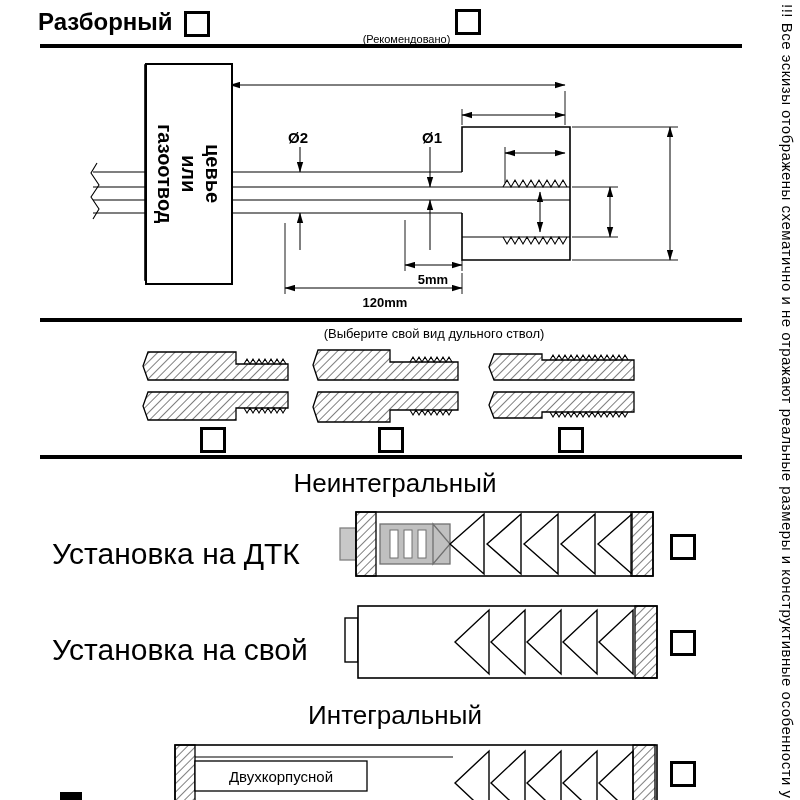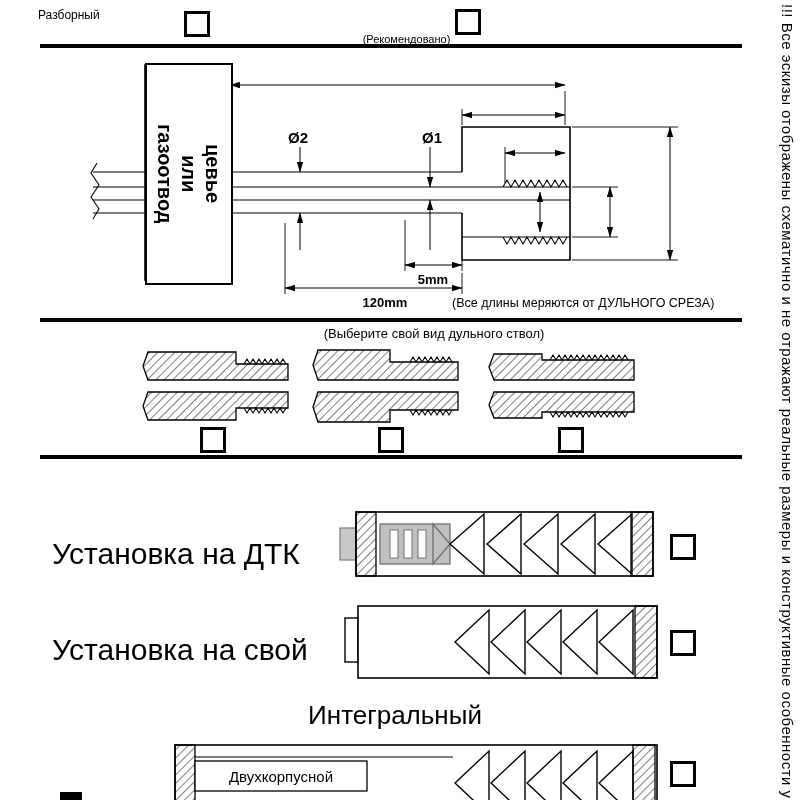--- a/index.html
+++ b/index.html
@@ -2,21 +2,21 @@
 <html><head>
 <meta charset="utf-8">
 <style>
   html,body{margin:0;padding:0;background:#fff;}
   .page{position:relative;width:800px;height:800px;background:#fff;overflow:hidden;
         font-family:"Liberation Sans", sans-serif;color:#000;}
   .abs{position:absolute;}
   .lbl{position:absolute;white-space:nowrap;}
   .hline{position:absolute;height:4px;background:#000;}
   .cb{position:absolute;width:20px;height:20px;border:3px solid #000;background:#fff;box-sizing:content-box;}
-  .opt{font-size:12px;}
+  .opt{font-size:24px;font-weight:bold;}
   .small-note{font-size:11px;}
   .heading{position:absolute;left:45px;width:700px;text-align:center;font-size:26px;}
   .rowlabel{position:absolute;font-size:30px;margin-top:6px;}
   .center{text-align:center;margin-left:44px;}
   .partbox{position:absolute;left:145px;top:63px;width:84px;height:218px;border:2px solid #000;
            display:flex;align-items:center;justify-content:center;background:#fff;}
   .partbox-inner{writing-mode:vertical-lr;text-align:center;font-size:20px;font-weight:bold;line-height:1.2;}
   .sidenote{position:absolute;left:752px;top:4px;height:792px;width:44px;
             writing-mode:vertical-rl;font-size:15px;letter-spacing:.5px;white-space:nowrap;}
   svg{display:block;}
@@ -91,21 +91,20 @@
   </svg>
 
   <div class="partbox">
     <div class="partbox-inner">
       <div>газоотвод</div>
       <div>или</div>
       <div>цевье</div>
     </div>
   </div>
 
-  <div class="lbl" style="left:452px;top:296px;font-size:12.5px;">(Все длины меряются от ДУЛЬНОГО СРЕЗА)</div>
 
   <div class="hline" style="left:40px;top:318px;width:702px;"></div>
 
   <div class="lbl center" style="left:40px;top:326px;width:700px;font-size:13px;">(Выберите свой вид дульного ствол)</div>
 
   <svg class="abs" style="left:140px;top:344px;" width="160" height="85" viewBox="0 0 160 85">
     <defs>
         <pattern id="m1" width="6" height="6" patternUnits="userSpaceOnUse" patternTransform="rotate(45)">
           <line x1="0" y1="0" x2="0" y2="6" stroke="#000" stroke-width="1"></line>
         </pattern>
@@ -139,20 +138,21 @@
     <path class="thin" d="M64,16 l3,-5 l3,5 l3,-5 l3,5 l3,-5 l3,5 l3,-5 l3,5 l3,-5 l3,5 l3,-5 l3,5 l3,-5 l3,5 l3,-5 l3,5 l3,-5 l3,5 l3,-5 l3,5 l3,-5 l3,5 l3,-5 l3,5 l3,-5 l3,5"></path>
     <path class="thin" d="M64,68 l3,5 l3,-5 l3,5 l3,-5 l3,5 l3,-5 l3,5 l3,-5 l3,5 l3,-5 l3,5 l3,-5 l3,5 l3,-5 l3,5 l3,-5 l3,5 l3,-5 l3,5 l3,-5 l3,5 l3,-5 l3,5 l3,-5 l3,5 l3,-5"></path>
   </svg>
 
   <div class="cb" style="left:200px;top:427px;"></div>
   <div class="cb" style="left:378px;top:427px;"></div>
   <div class="cb" style="left:558px;top:427px;"></div>
 
   <div class="hline" style="left:40px;top:455px;width:702px;"></div>
 
+  <div class="heading" style="top:468px;">Неинтегральный</div>
 
   <div class="rowlabel" style="left:52px;top:531px;">Установка на ДТК</div>
   <svg class="abs" style="left:338px;top:508px;" width="322" height="74" viewBox="0 0 322 74">
     <defs>
         <pattern id="s1" width="6" height="6" patternUnits="userSpaceOnUse" patternTransform="rotate(45)">
           <line x1="0" y1="0" x2="0" y2="6" stroke="#000" stroke-width="1"></line>
         </pattern>
       </defs>
     <rect x="2" y="20" width="16" height="32" fill="#c8c8c8" stroke="#808080" stroke-width="1.3"></rect>
     <rect x="18" y="4" width="297" height="64" fill="#fff" stroke="#000" stroke-width="1.6"></rect>

